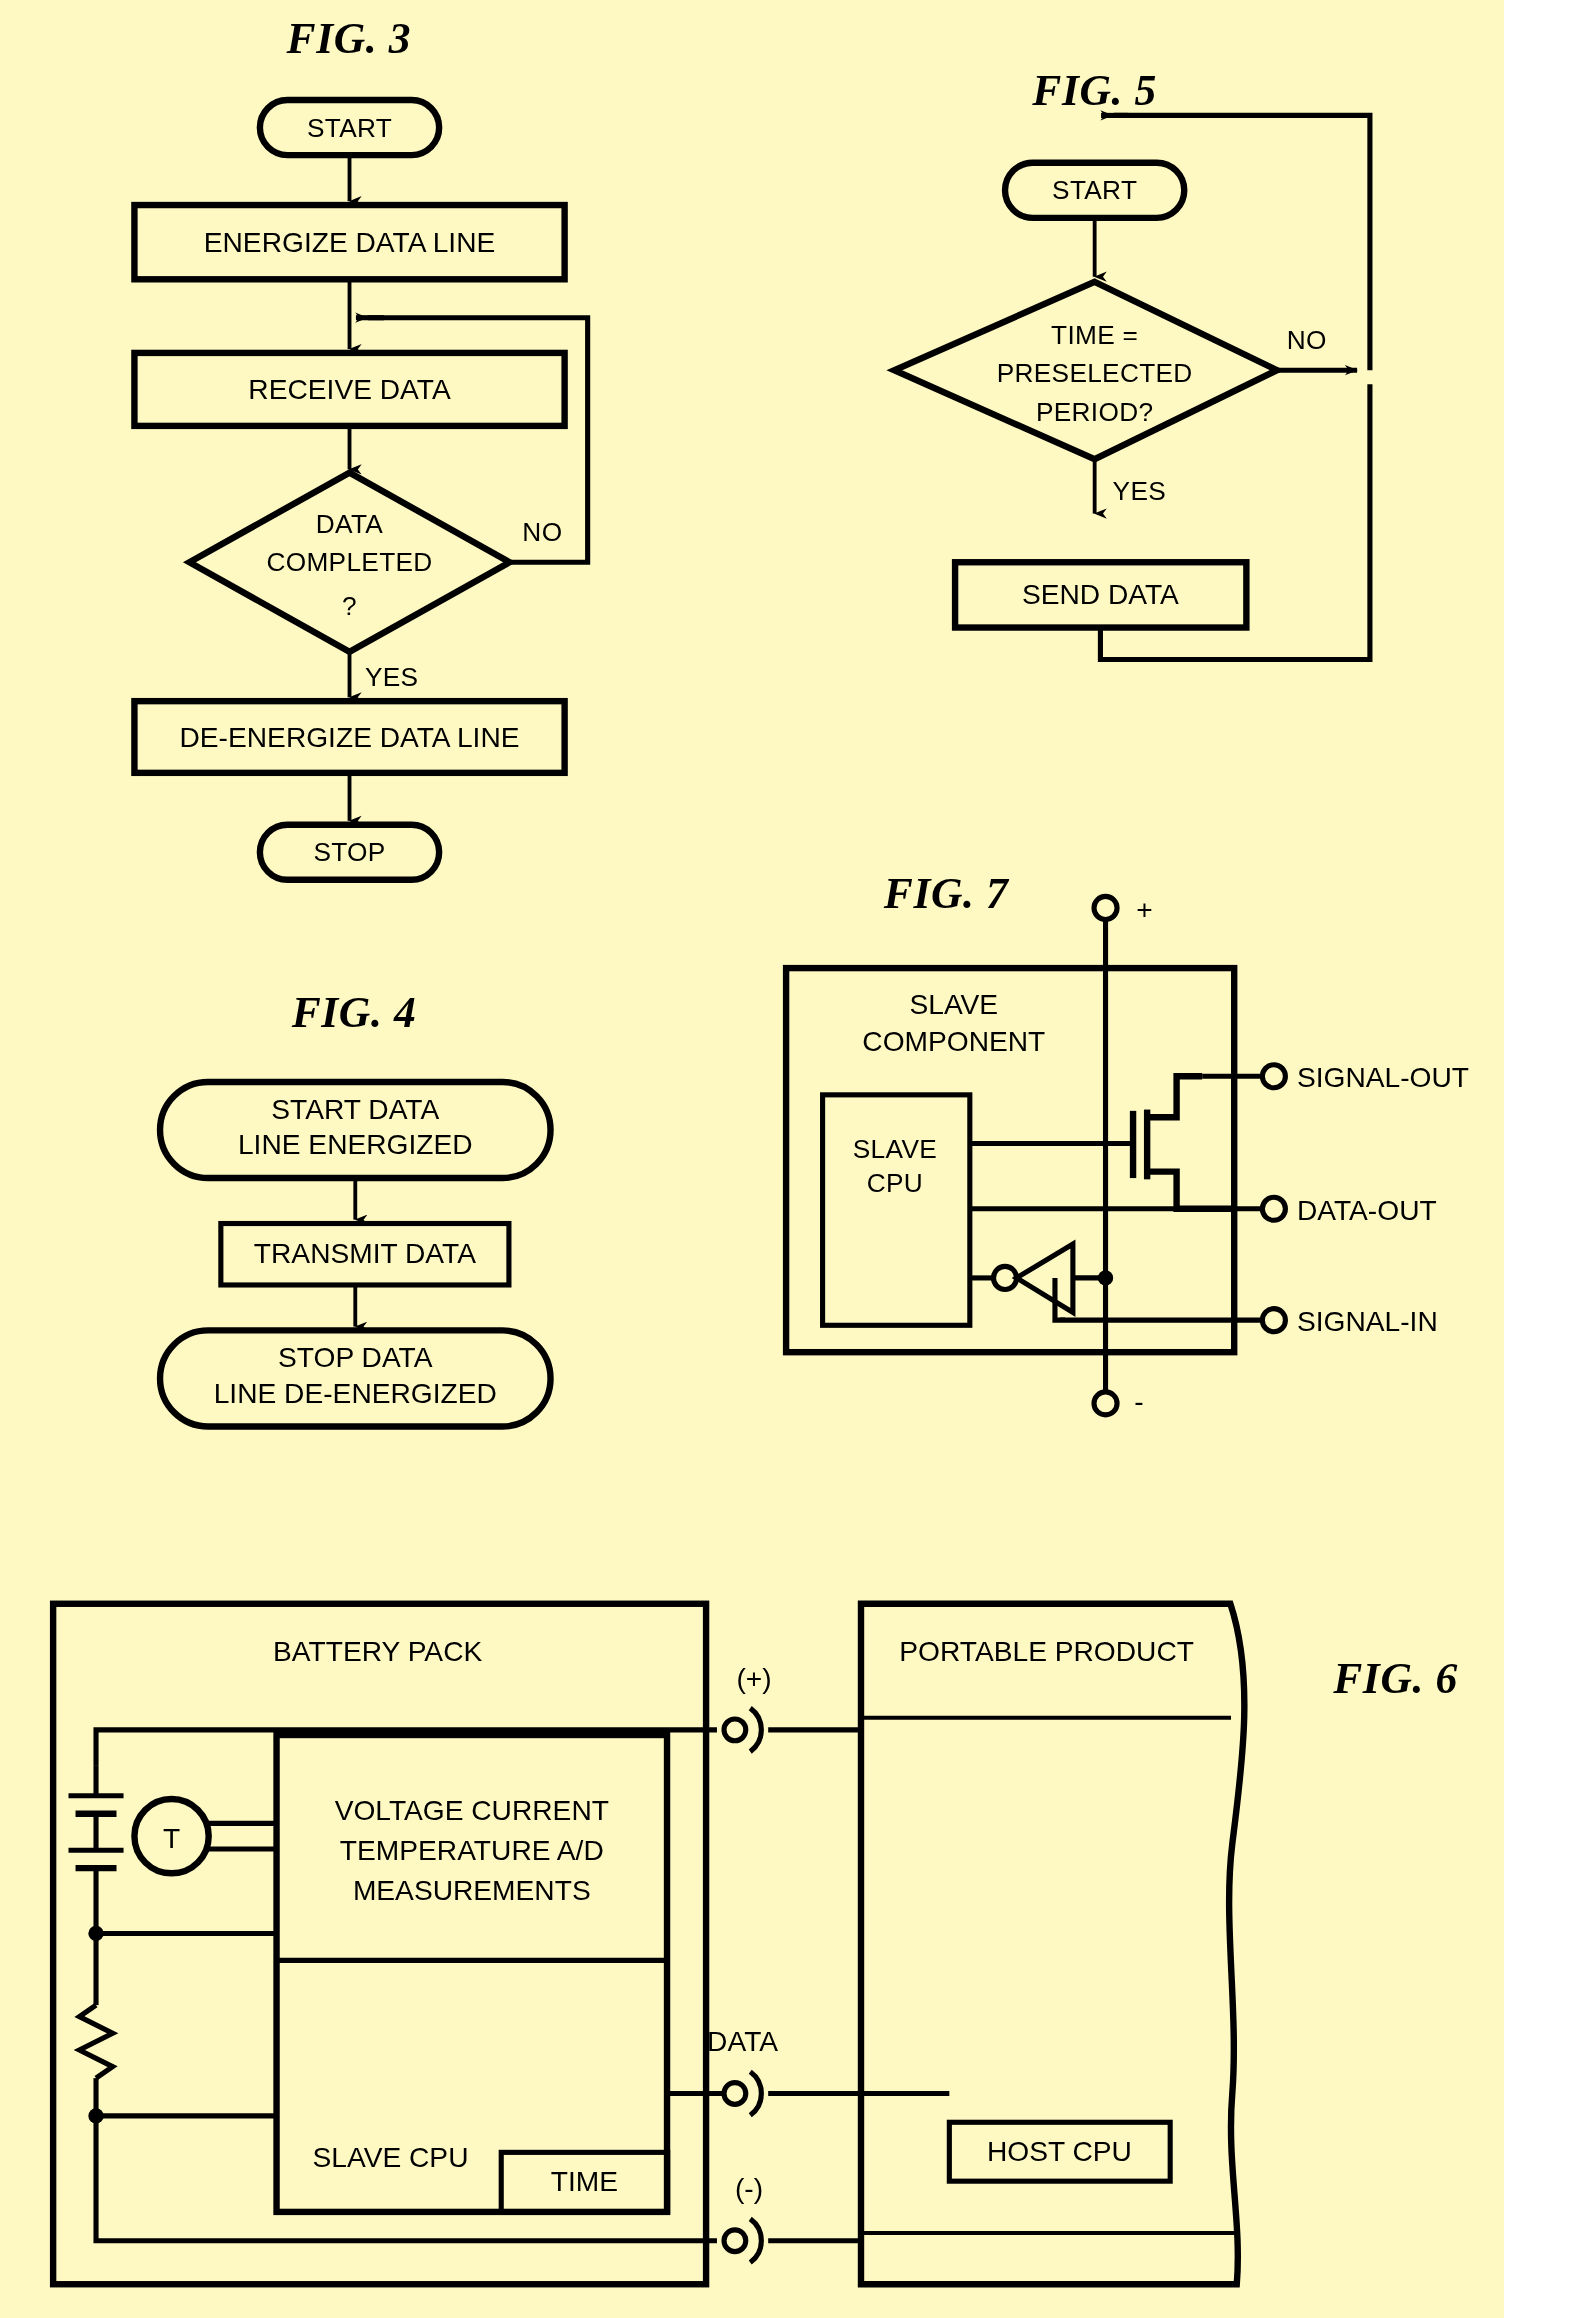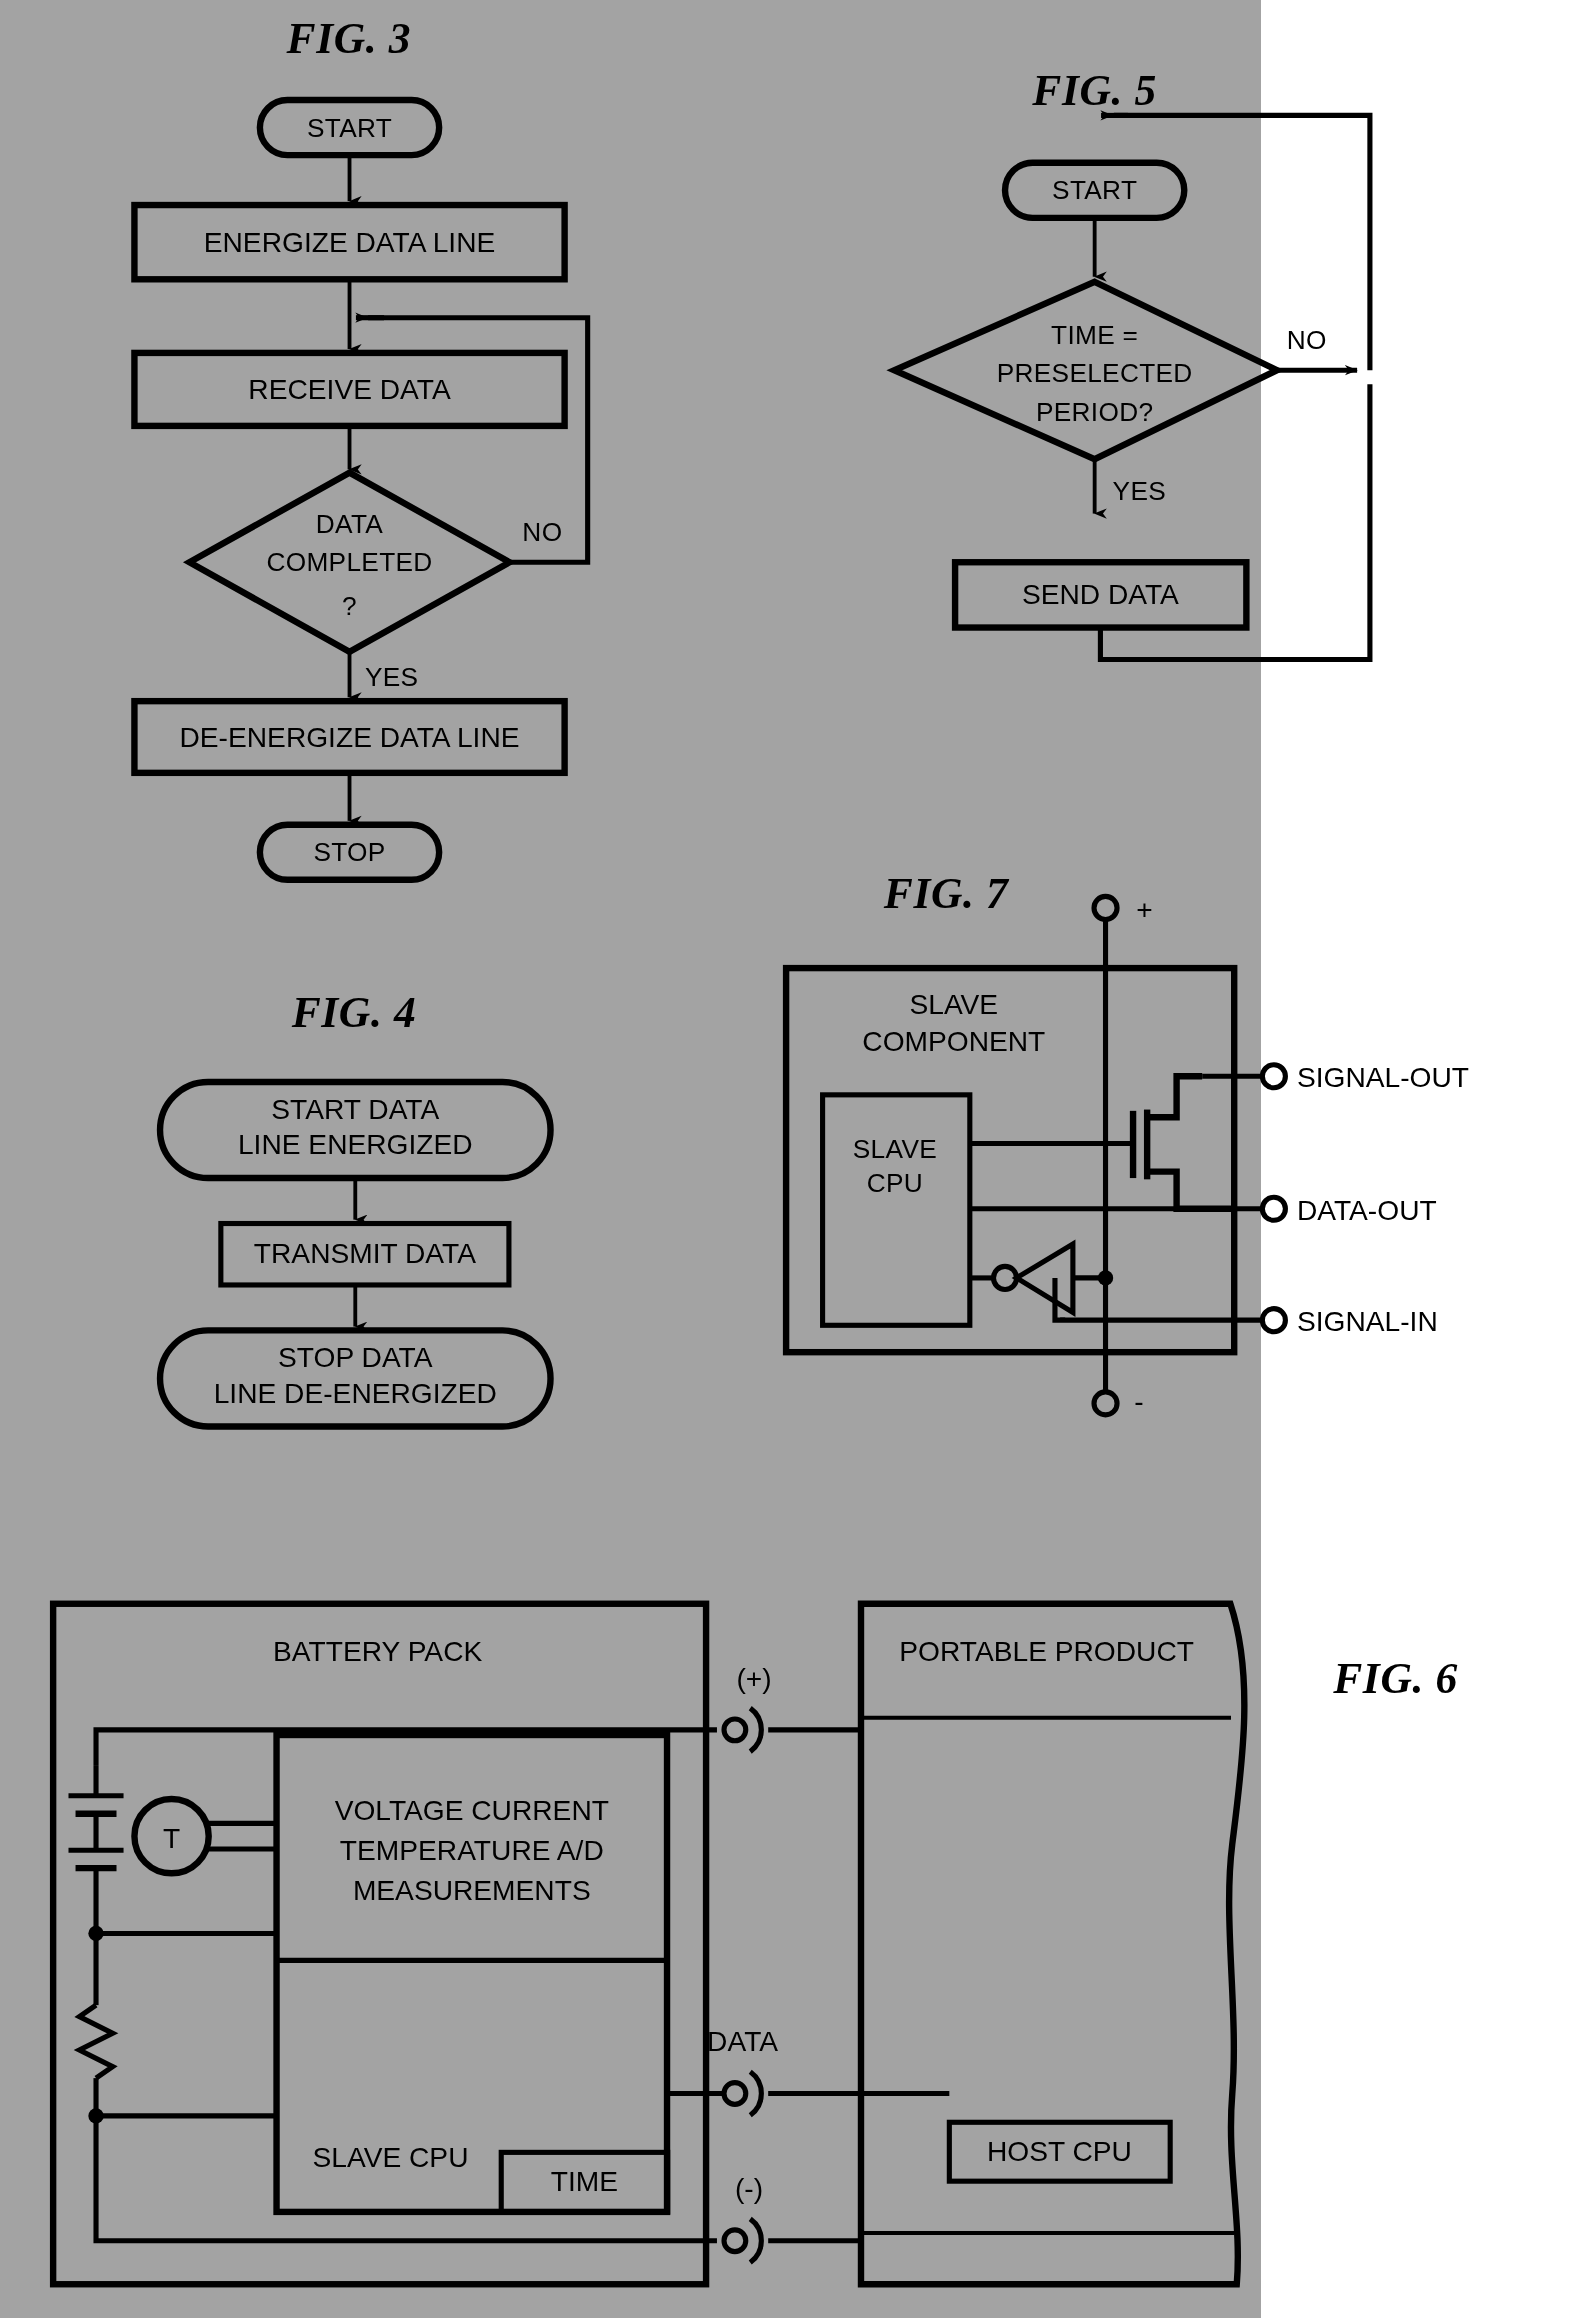--- a/index.html
+++ b/index.html
@@ -10,23 +10,23 @@
   }
   body {
     width: 1569px;
     height: 2319px;
     font-family: "Liberation Sans", sans-serif;
     color: #000000;
     overflow: hidden;
   }
   #sheet {
     position: relative;
-    width: 1261px;
+    width: 1504px;
     height: 2319px;
-    background: #a3a3a3;
+    background: #fef9c3;
   }
   svg.figure-layer {
     position: absolute;
     top: 0;
     left: 0;
     width: 1569px;
     height: 2319px;
   }
   .fig-title {
     font-family: "Liberation Serif", serif;

